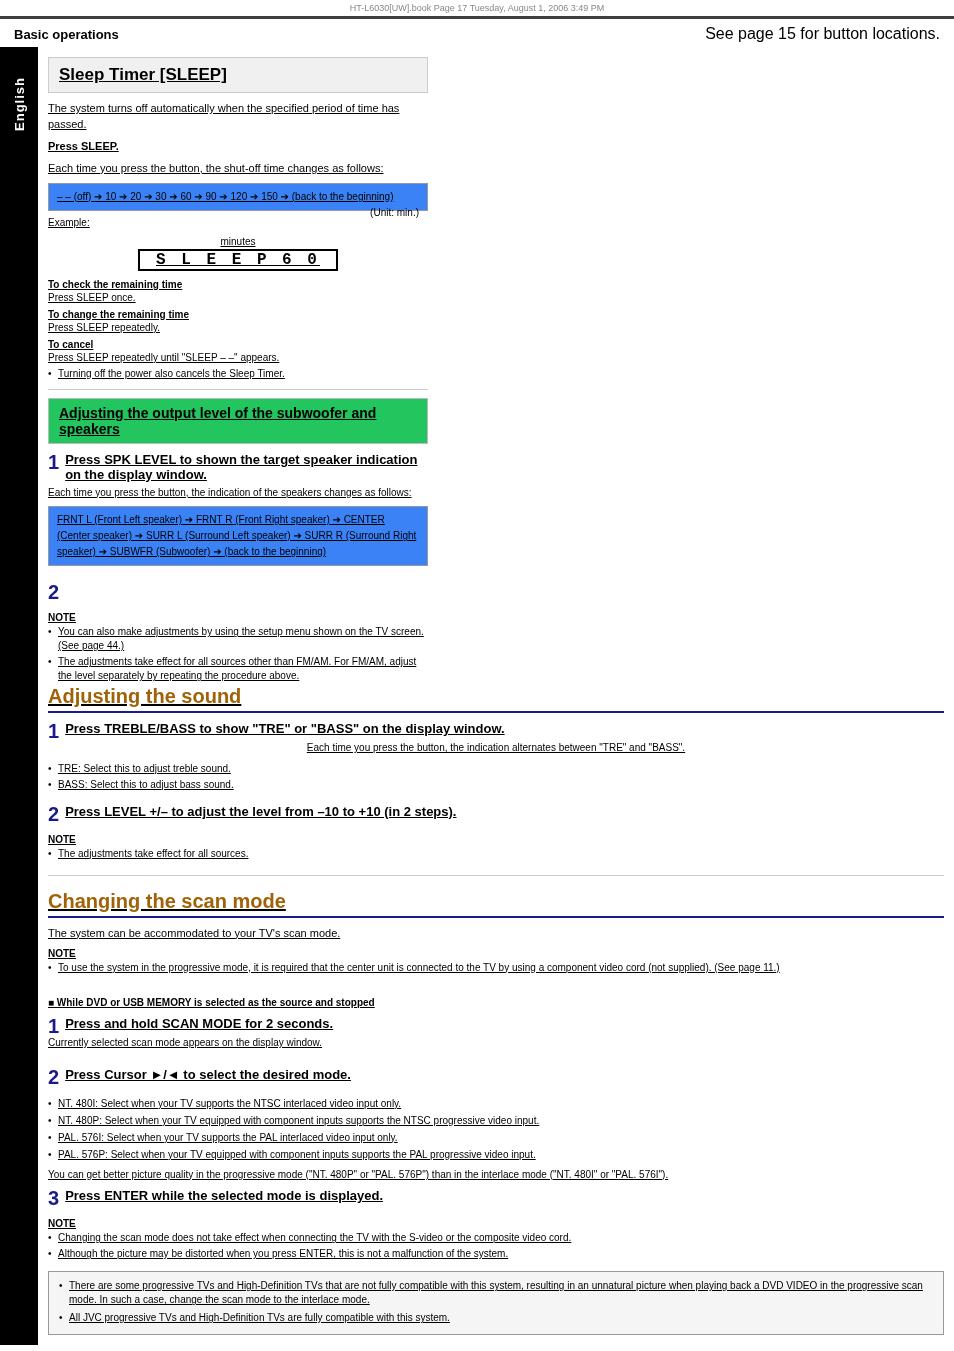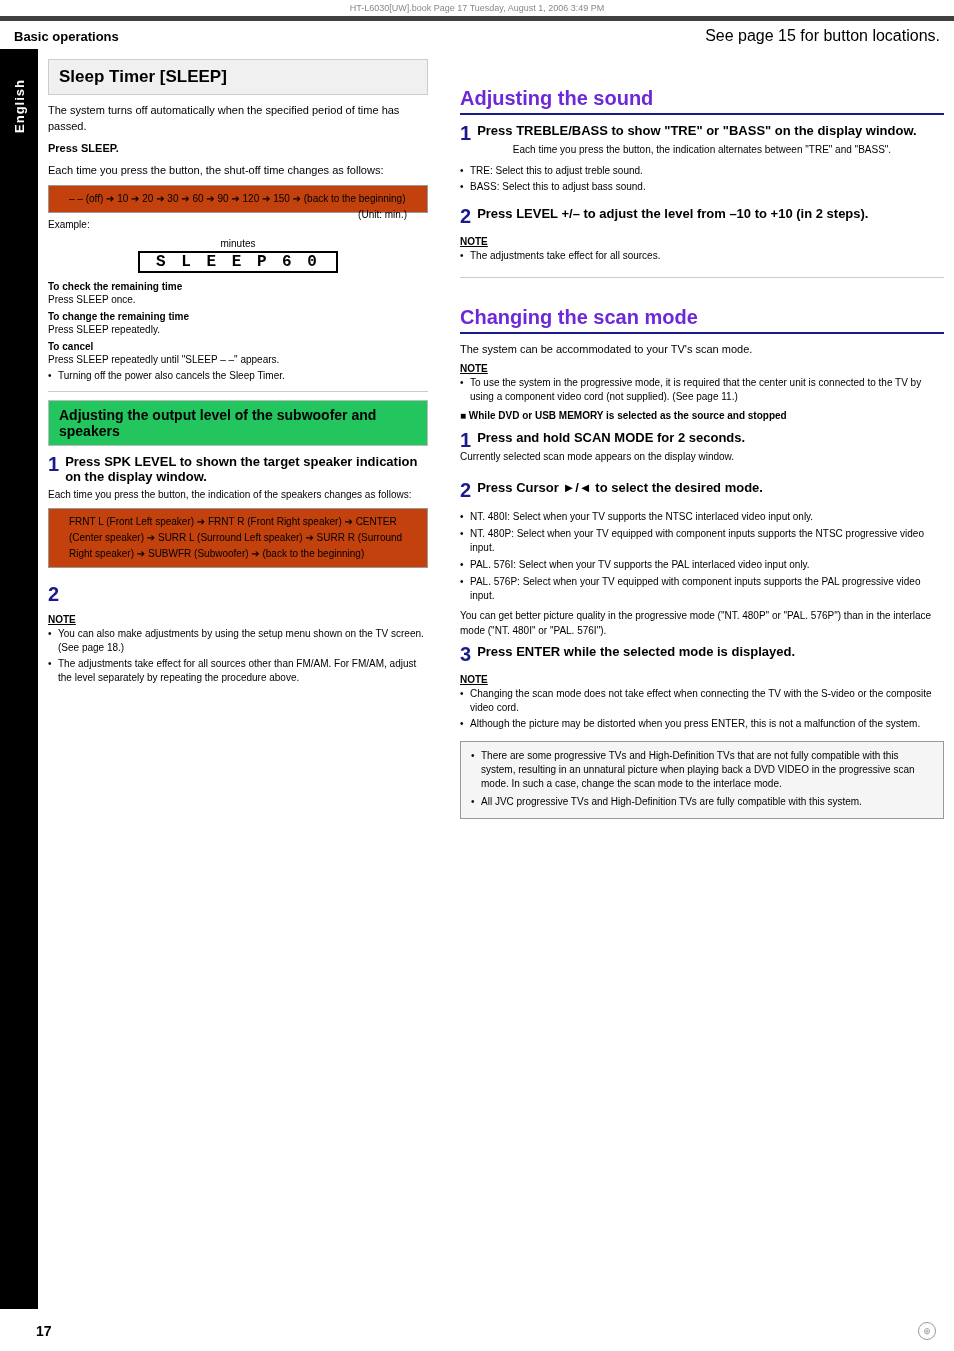--- a/index.html
+++ b/index.html
@@ -51,23 +51,24 @@
       font-weight: bold;
       writing-mode: vertical-rl;
       transform: rotate(180deg);
       letter-spacing: 1px;
     }
 
     
     .content-area {
       flex: 1;
       display: flex;
-      flex-direction: row;
+      flex-direction: column;
       padding: 10px 10px 10px 10px;
-      gap: 32px;
+      gap: 0;
+      text-decoration: underline;
     }
 
     .left-column {
       flex: 0 0 380px;
       max-width: 380px;
     }
 
     .right-column {
       flex: 1;
     }
@@ -81,25 +82,24 @@
     }
     .section-title-box h2 {
       font-size: 17px;
       font-weight: bold;
       color: #000;
     }
 
     h2.section-heading {
       font-size: 20px;
       font-weight: bold;
-      color: #6d28d9;
+      color: #a16207;
       border-bottom: 2px solid #1a1a8c;
       padding-bottom: 3px;
       margin-bottom: 8px;
-      margin-top: 28px;
     }
 
     .subsection-box {
       background: #22c55e;
       border: 1px solid #bbb;
       padding: 6px 10px;
       margin-bottom: 8px;
     }
     .subsection-box h3 {
       font-size: 14px;
@@ -170,23 +170,23 @@
       font-weight: bold;
       background: #fff;
       min-width: 200px;
       text-align: center;
     }
 
     
     .flow-seq {
       font-size: 10px;
       border: 1px solid #999;
-      padding: 5px 20px;
+      padding: 5px 8px;
       margin: 6px 0;
-      background: #c2410c;
+      background: #3b82f6;
       line-height: 1.6;
     }
 
     
     .option-item {
       font-size: 10px;
       line-height: 1.4;
       margin-bottom: 3px;
       padding-left: 10px;
       position: relative;
@@ -263,21 +263,21 @@
       border-top: 1px solid #ccc;
       margin: 8px 0;
     }
 
     
     .file-info {
       font-size: 9px;
       color: #888;
       text-align: center;
       padding: 3px 0;
-      border-bottom: 5px solid #404040;
+      border-bottom: 3px solid #404040;
     }
   </style>
 </head>
 <body>
 
 <div class="page">
 
   <div class="file-info">HT-L6030[UW].book  Page 17  Tuesday, August 1, 2006  3:49 PM</div>
 
   <div class="page-section-header">
@@ -337,21 +337,21 @@
           <div class="step-heading">Press SPK LEVEL to shown the target speaker indication on the display window.</div>
           <p style="font-size:10px; clear:both;">Each time you press the button, the indication of the speakers changes as follows:</p>
           <div class="flow-seq">FRNT L (Front Left speaker) ➔ FRNT R (Front Right speaker) ➔ CENTER (Center speaker) ➔ SURR L (Surround Left speaker) ➔ SURR R (Surround Right speaker) ➔ SUBWFR (Subwoofer) ➔ (back to the beginning)</div>
         </div>
 
         <div class="step-block">
           <span class="step-number">2</span>
         </div>
 
         <div class="note-label">NOTE</div>
-        <div class="note-item">You can also make adjustments by using the setup menu shown on the TV screen. (See page 18.)</div>
+        <div class="note-item">You can also make adjustments by using the setup menu shown on the TV screen. (See page 44.)</div>
         <div class="note-item">The adjustments take effect for all sources other than FM/AM. For FM/AM, adjust the level separately by repeating the procedure above.</div>
 
       </div>
 
       <div class="right-column">
 
         <h2 class="section-heading">Adjusting the sound</h2>
 
         <div class="step-block">
           <span class="step-number">1</span>
@@ -371,21 +371,21 @@
 
         <hr class="section-divider" style="margin: 14px 0;">
 
         <h2 class="section-heading">Changing the scan mode</h2>
 
         <p>The system can be accommodated to your TV's scan mode.</p>
 
         <div class="note-label">NOTE</div>
         <div class="note-item">To use the system in the progressive mode, it is required that the center unit is connected to the TV by using a component video cord (not supplied). (See page 11.)</div>
 
-        <p style="font-size:10px; font-weight:bold; margin-top:5px;">■  While DVD or USB MEMORY is selected as the source and stopped</p>
+        <p style="font-size:10px; font-weight:bold; margin-top:21px;">■  While DVD or USB MEMORY is selected as the source and stopped</p>
 
         <div class="step-block">
           <span class="step-number">1</span>
           <div class="step-heading">Press and hold SCAN MODE for 2 seconds.</div>
           <p style="font-size:10px; clear:both;">Currently selected scan mode appears on the display window.</p>
         </div>
 
         <div class="step-block">
           <span class="step-number">2</span>
           <div class="step-heading">Press Cursor ►/◄ to select the desired mode.</div>

